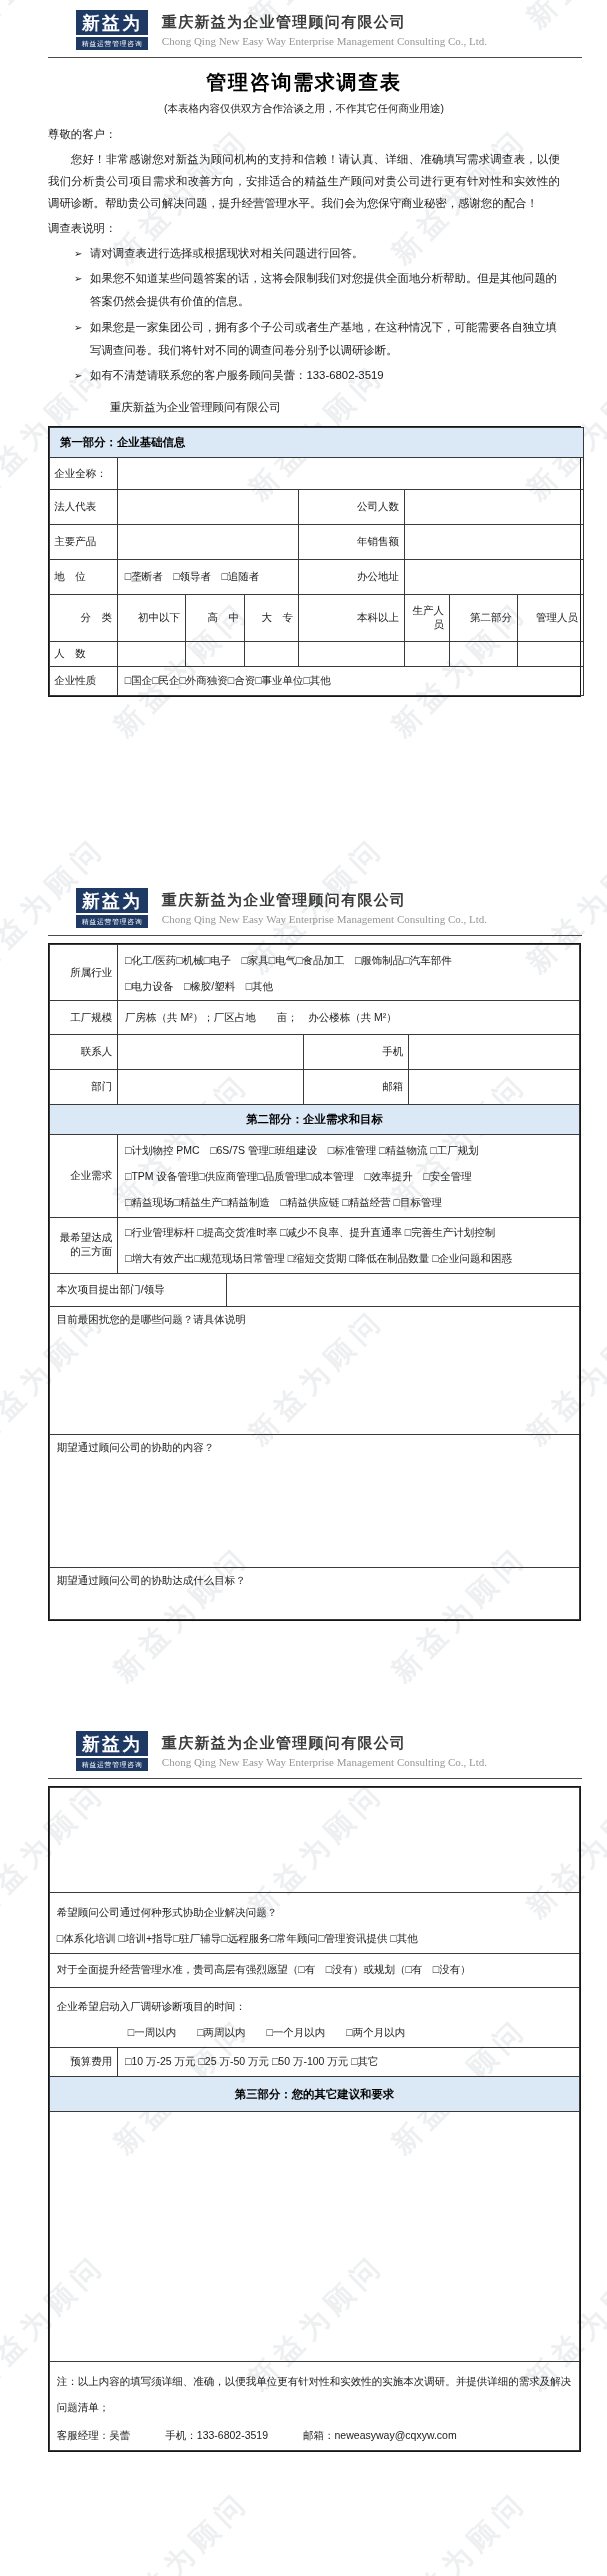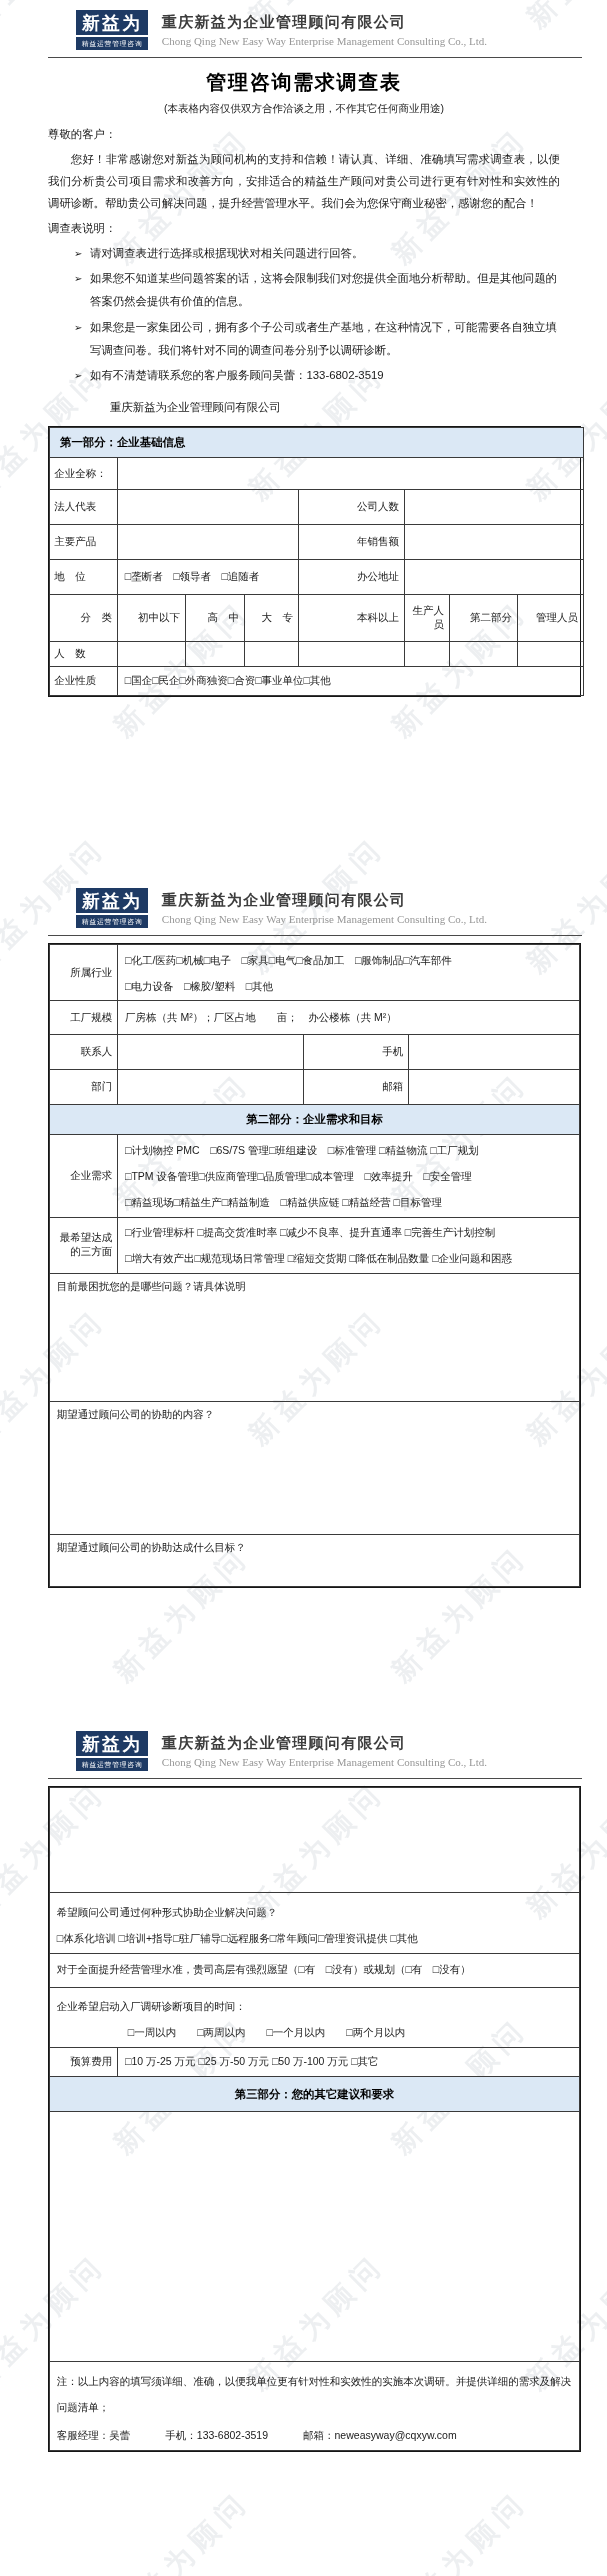--- a/index.html
+++ b/index.html
@@ -252,20 +252,28 @@
         <tr style="height:56px;">
           <td class="lbl-c">
             <div>最希望达成</div>
             <div>的三方面</div>
           </td>
           <td colspan="3" class="opt">
             <div class="line">□行业管理标杆 □提高交货准时率 □减少不良率、提升直通率 □完善生产计划控制</div>
             <div class="line">□增大有效产出□规范现场日常管理 □缩短交货期 □降低在制品数量 □企业问题和困惑</div>
           </td>
         </tr>
+        <tr style="height:32px;">
+          <td colspan="4" class="split-row">
+            <div class="split" style="min-height:32px;">
+              <div class="split-left">本次项目提出部门/领导</div>
+              <div class="split-right"></div>
+            </div>
+          </td>
+        </tr>
         <tr style="height:128px;">
           <td colspan="4" class="q-cell">
             <span>目前最困扰您的是哪些问题？请具体说明</span>
           </td>
         </tr>
         <tr style="height:133px;">
           <td colspan="4" class="q-cell">
             <span>期望通过顾问公司的协助的内容？</span>
           </td>
         </tr>

